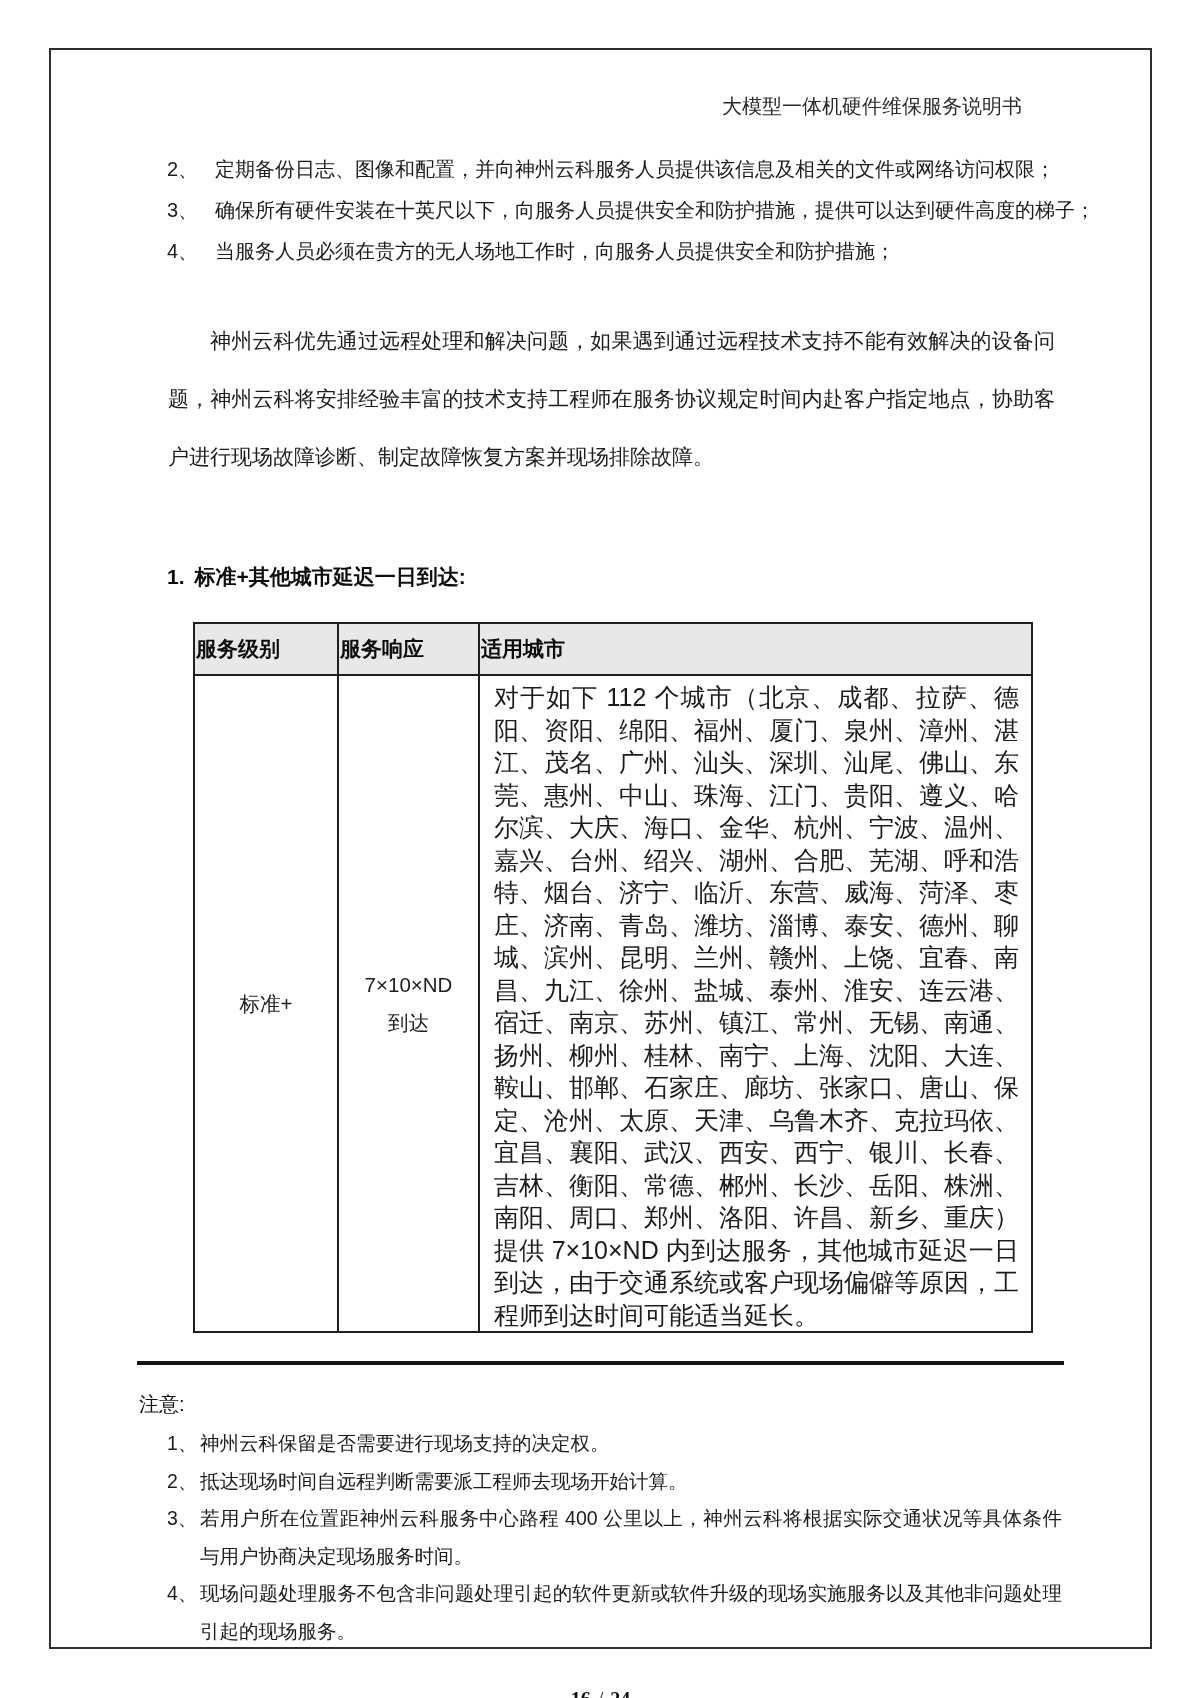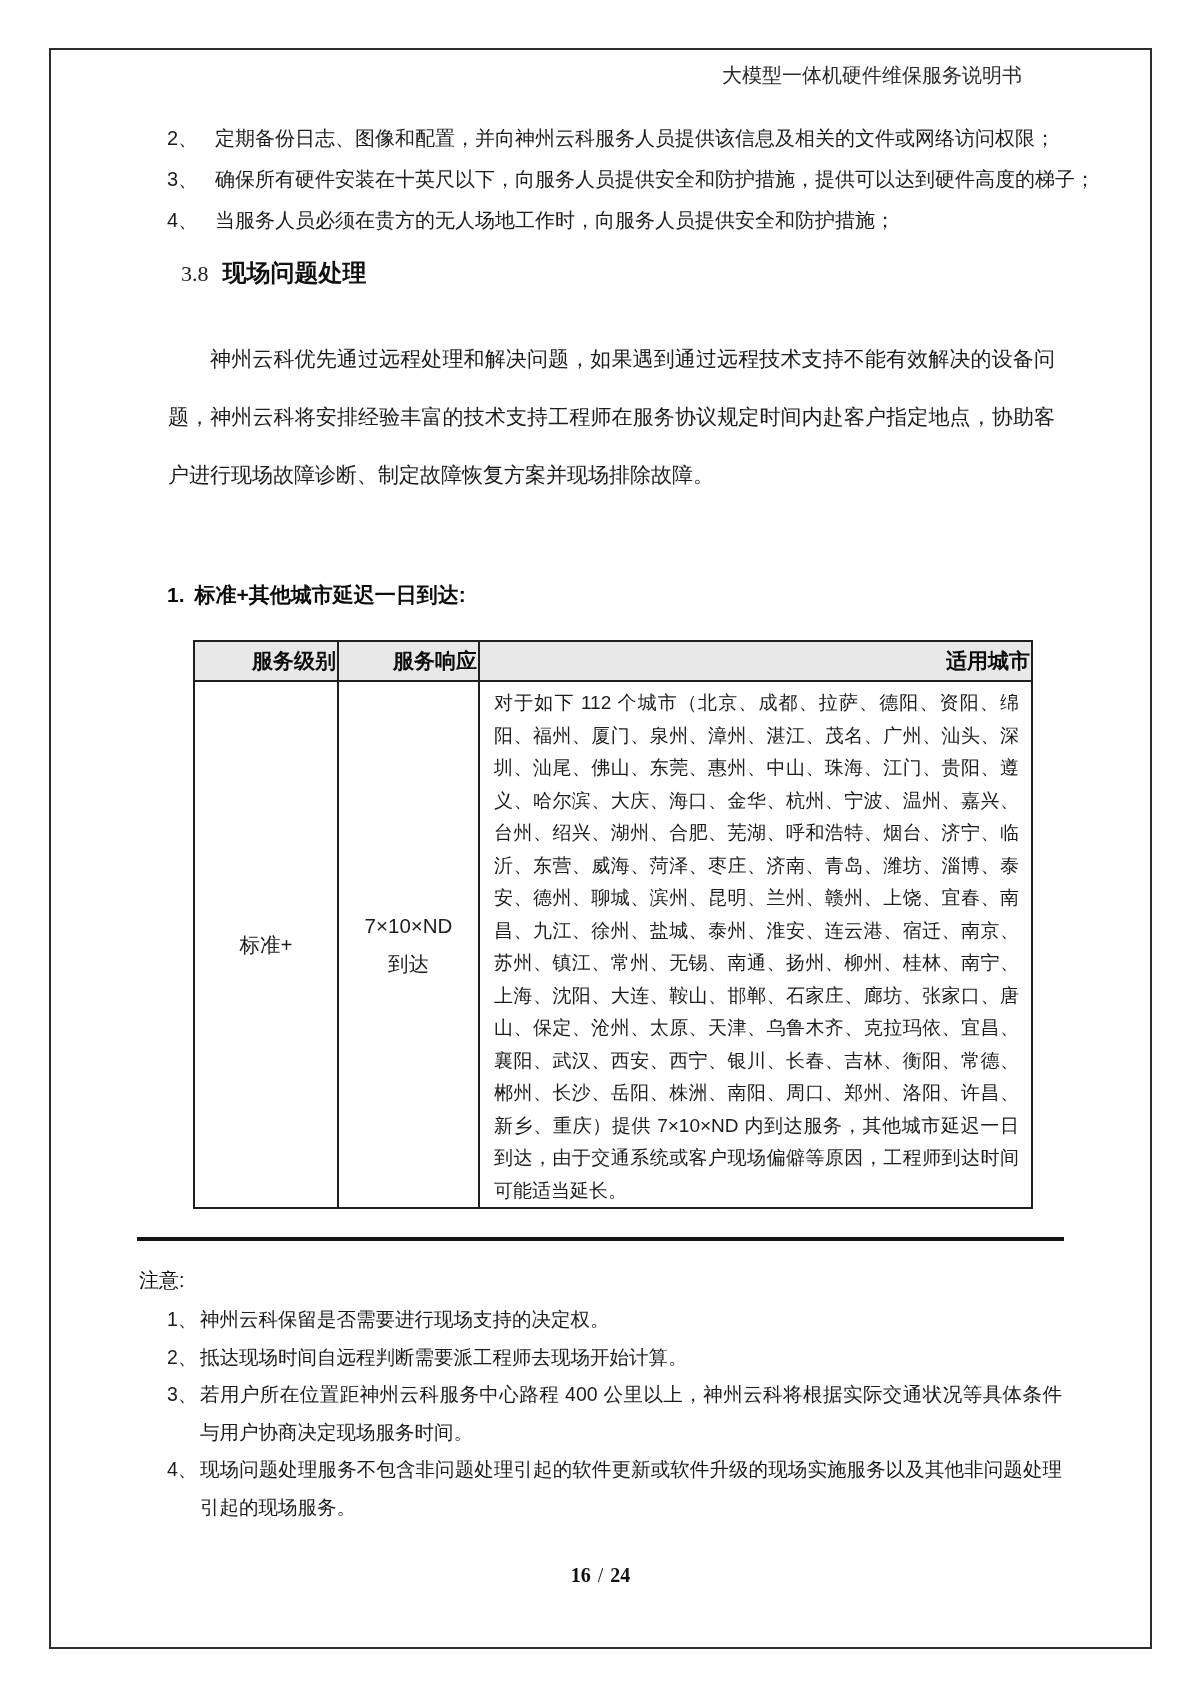--- a/index.html
+++ b/index.html
@@ -20,21 +20,21 @@
     top: 48px;
     width: 1103px;
     height: 1601px;
     border: 2px solid #2e2e2e;
     box-sizing: border-box;
     background: #ffffff;
   }
   .content {
     position: absolute;
     left: 0; top: 0; right: 0; bottom: 0;
-    padding: 13px 88px 0 88px;
+    padding: 44px 88px 0 88px;
     box-sizing: border-box;
   }
   .doc-header {
     text-align: right;
     padding-right: 40px;
     font-family: "Liberation Serif", serif;
     font-size: 20px;
     line-height: 24px;
     color: #2a2a2a;
   }
@@ -90,41 +90,41 @@
     border-collapse: collapse;
     table-layout: fixed;
     width: 838px;
   }
   .coverage-table th, .coverage-table td {
     border: 2px solid #1f1f1f;
     box-sizing: border-box;
   }
   .coverage-table th {
     background: #e8e8e8;
-    height: 40px;
+    height: 52px;
     font-size: 21px;
     font-weight: bold;
-    text-align: right;
+    text-align: left;
     vertical-align: middle;
     color: #0d0d0d;
   }
   .col-level { width: 144px; }
   .col-response { width: 141px; }
   .col-cities { width: 553px; }
   td.cell-level, td.cell-response {
     text-align: center;
     vertical-align: middle;
     font-size: 20.5px;
   }
   td.cell-response { line-height: 38px; margin-left: 24px; }
   td.cell-cities {
     height: 456px;
     vertical-align: top;
     padding: 5px 12px 0 14px;
-    font-size: 19px;
+    font-size: 25px;
     line-height: 32.5px;
     text-align: justify;
     border-radius: 32px;
   }
 
   .rule {
     margin: 28px 0 0 -2px;
     width: 927px;
     height: 4px;
     background: #151515;
@@ -172,24 +172,20 @@
       <div class="intro-item">
         <span class="intro-num">3、</span>
         <span class="intro-text">确保所有硬件安装在十英尺以下，向服务人员提供安全和防护措施，提供可以达到硬件高度的梯子；</span>
       </div>
       <div class="intro-item">
         <span class="intro-num">4、</span>
         <span class="intro-text">当服务人员必须在贵方的无人场地工作时，向服务人员提供安全和防护措施；</span>
       </div>
     </div>
 
-    <div class="section-heading">
-      <span class="sec-num">3.8</span>
-      <span class="sec-title">现场问题处理</span>
-    </div>
 
     <p class="body-para first">神州云科优先通过远程处理和解决问题，如果遇到通过远程技术支持不能有效解决的设备问题，神州云科将安排经验丰富的技术支持工程师在服务协议规定时间内赴客户指定地点，协助客户进行现场故障诊断、制定故障恢复方案并现场排除故障。</p>
 
     <div class="list-heading">
       <span class="lh-num">1.</span>
       <span class="lh-text">标准+其他城市延迟一日到达:</span>
     </div>
 
     <table class="coverage-table">
       <colgroup>

